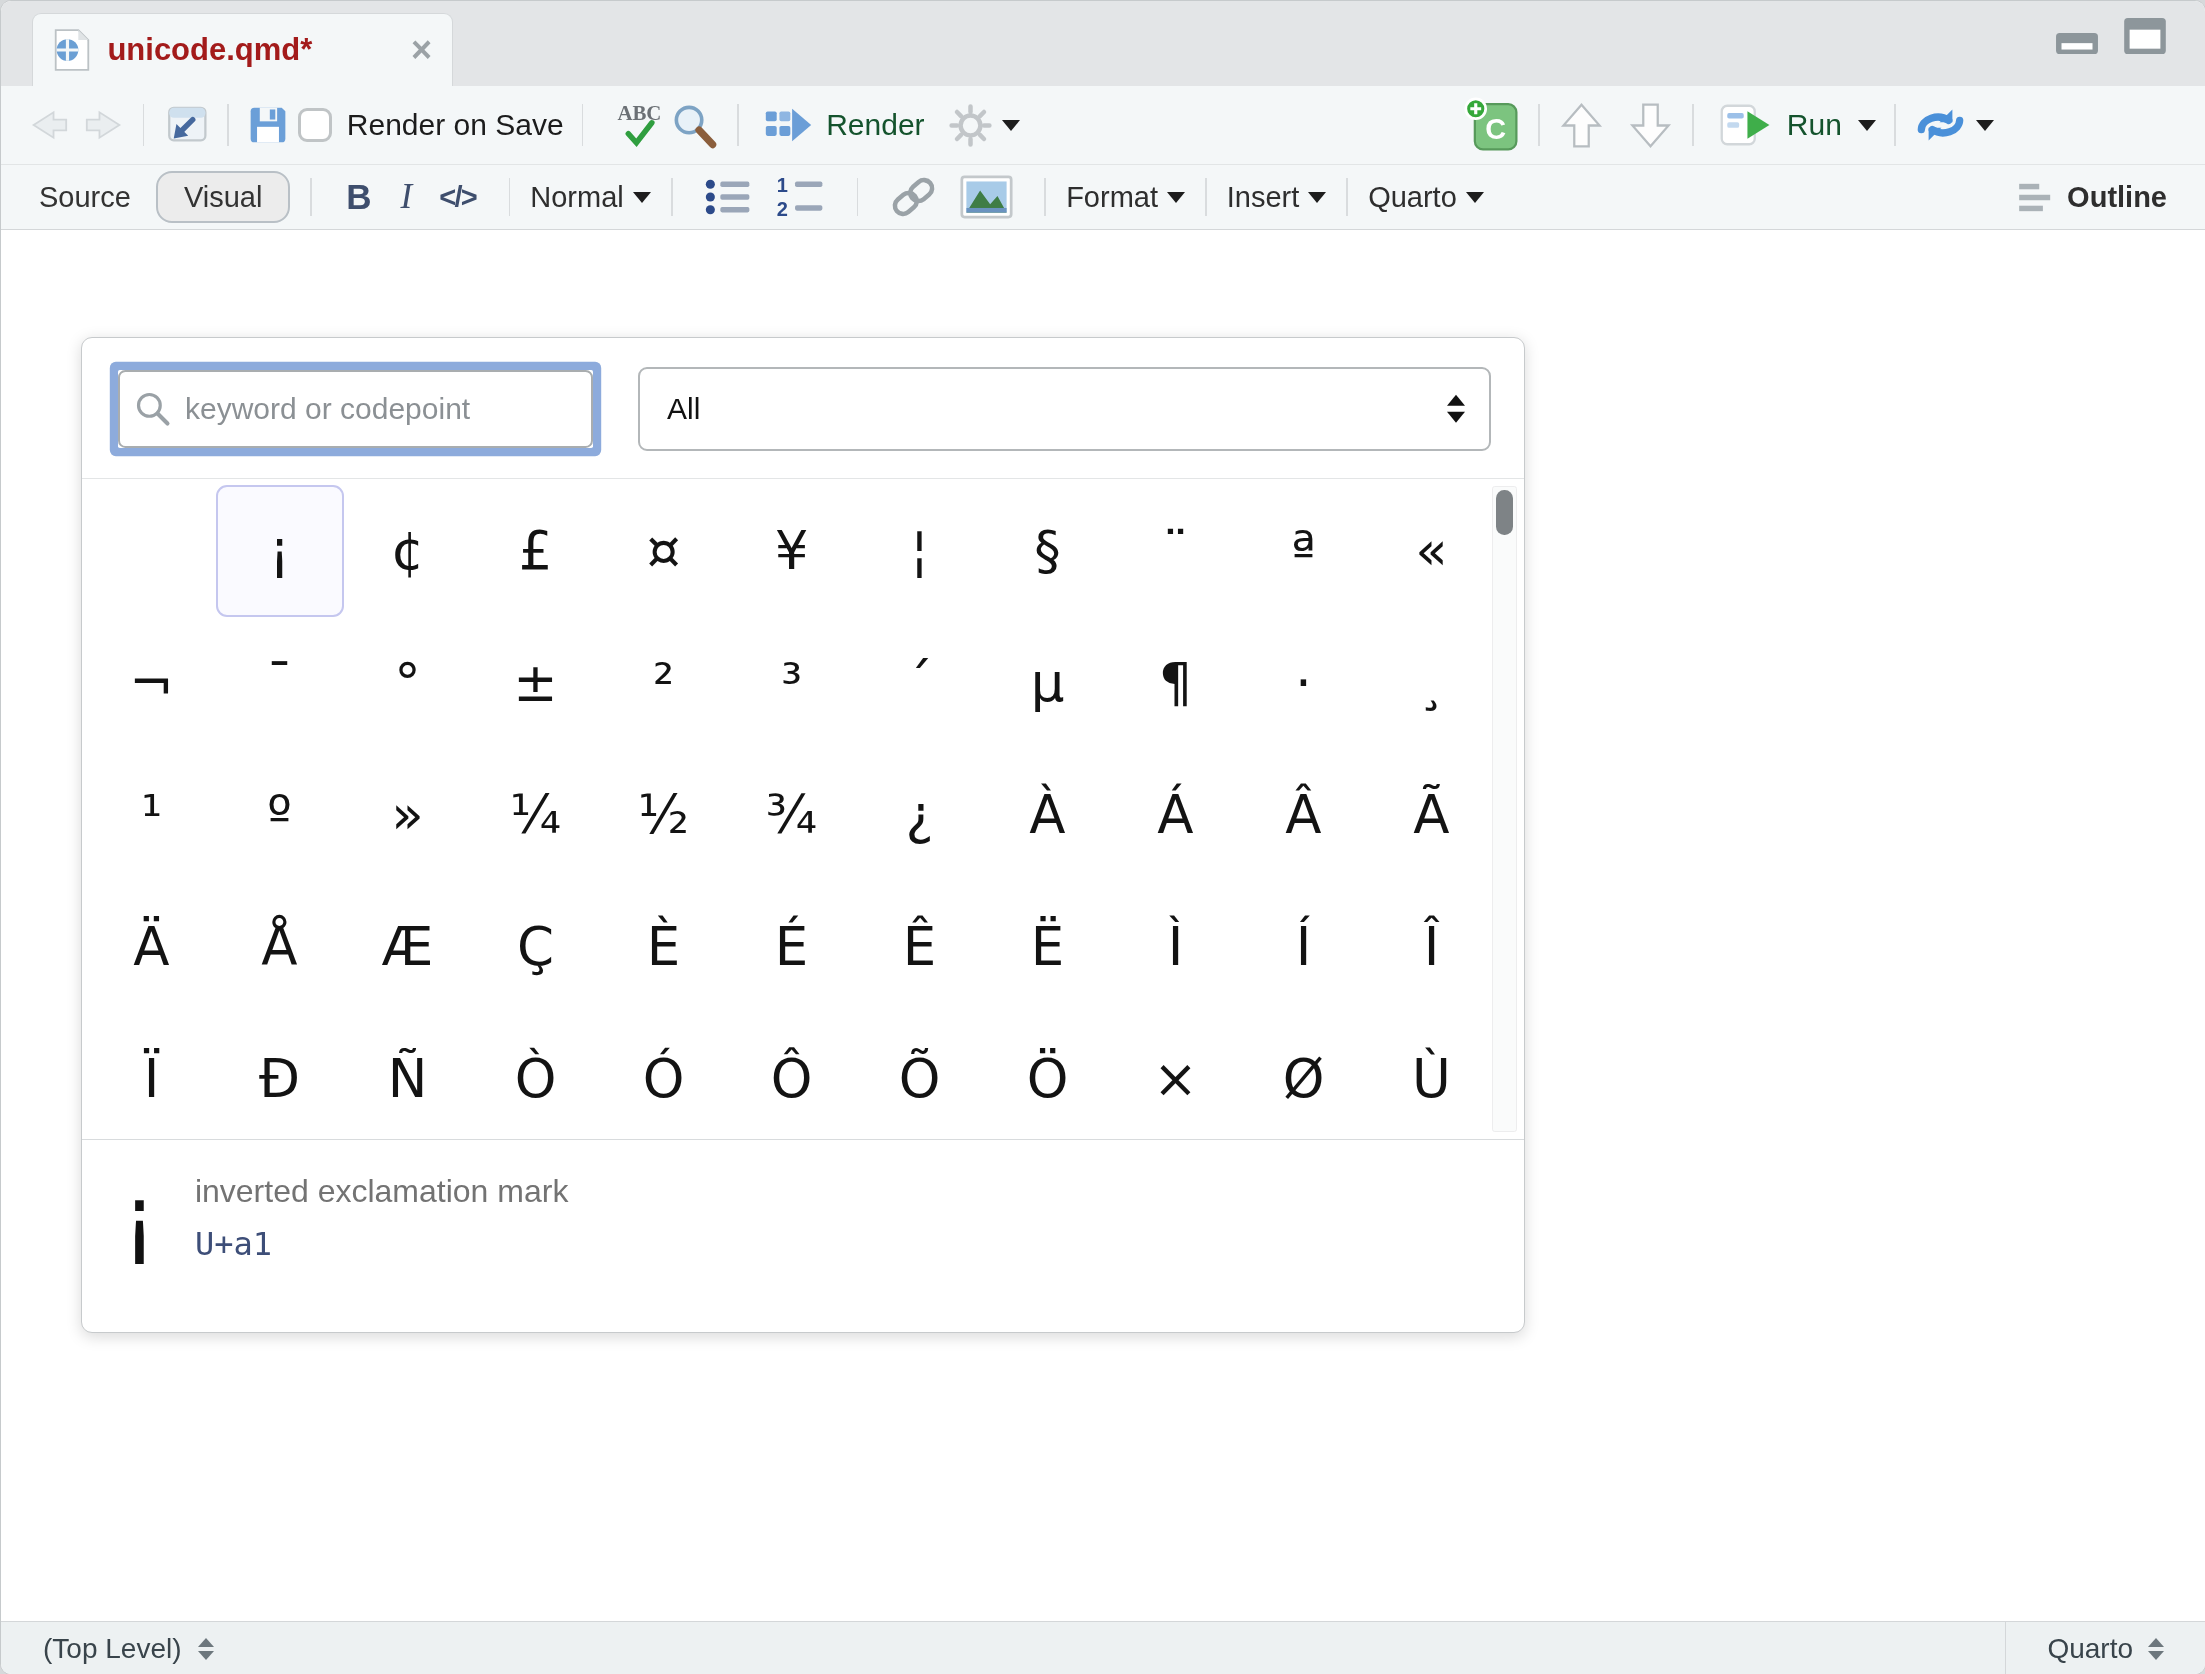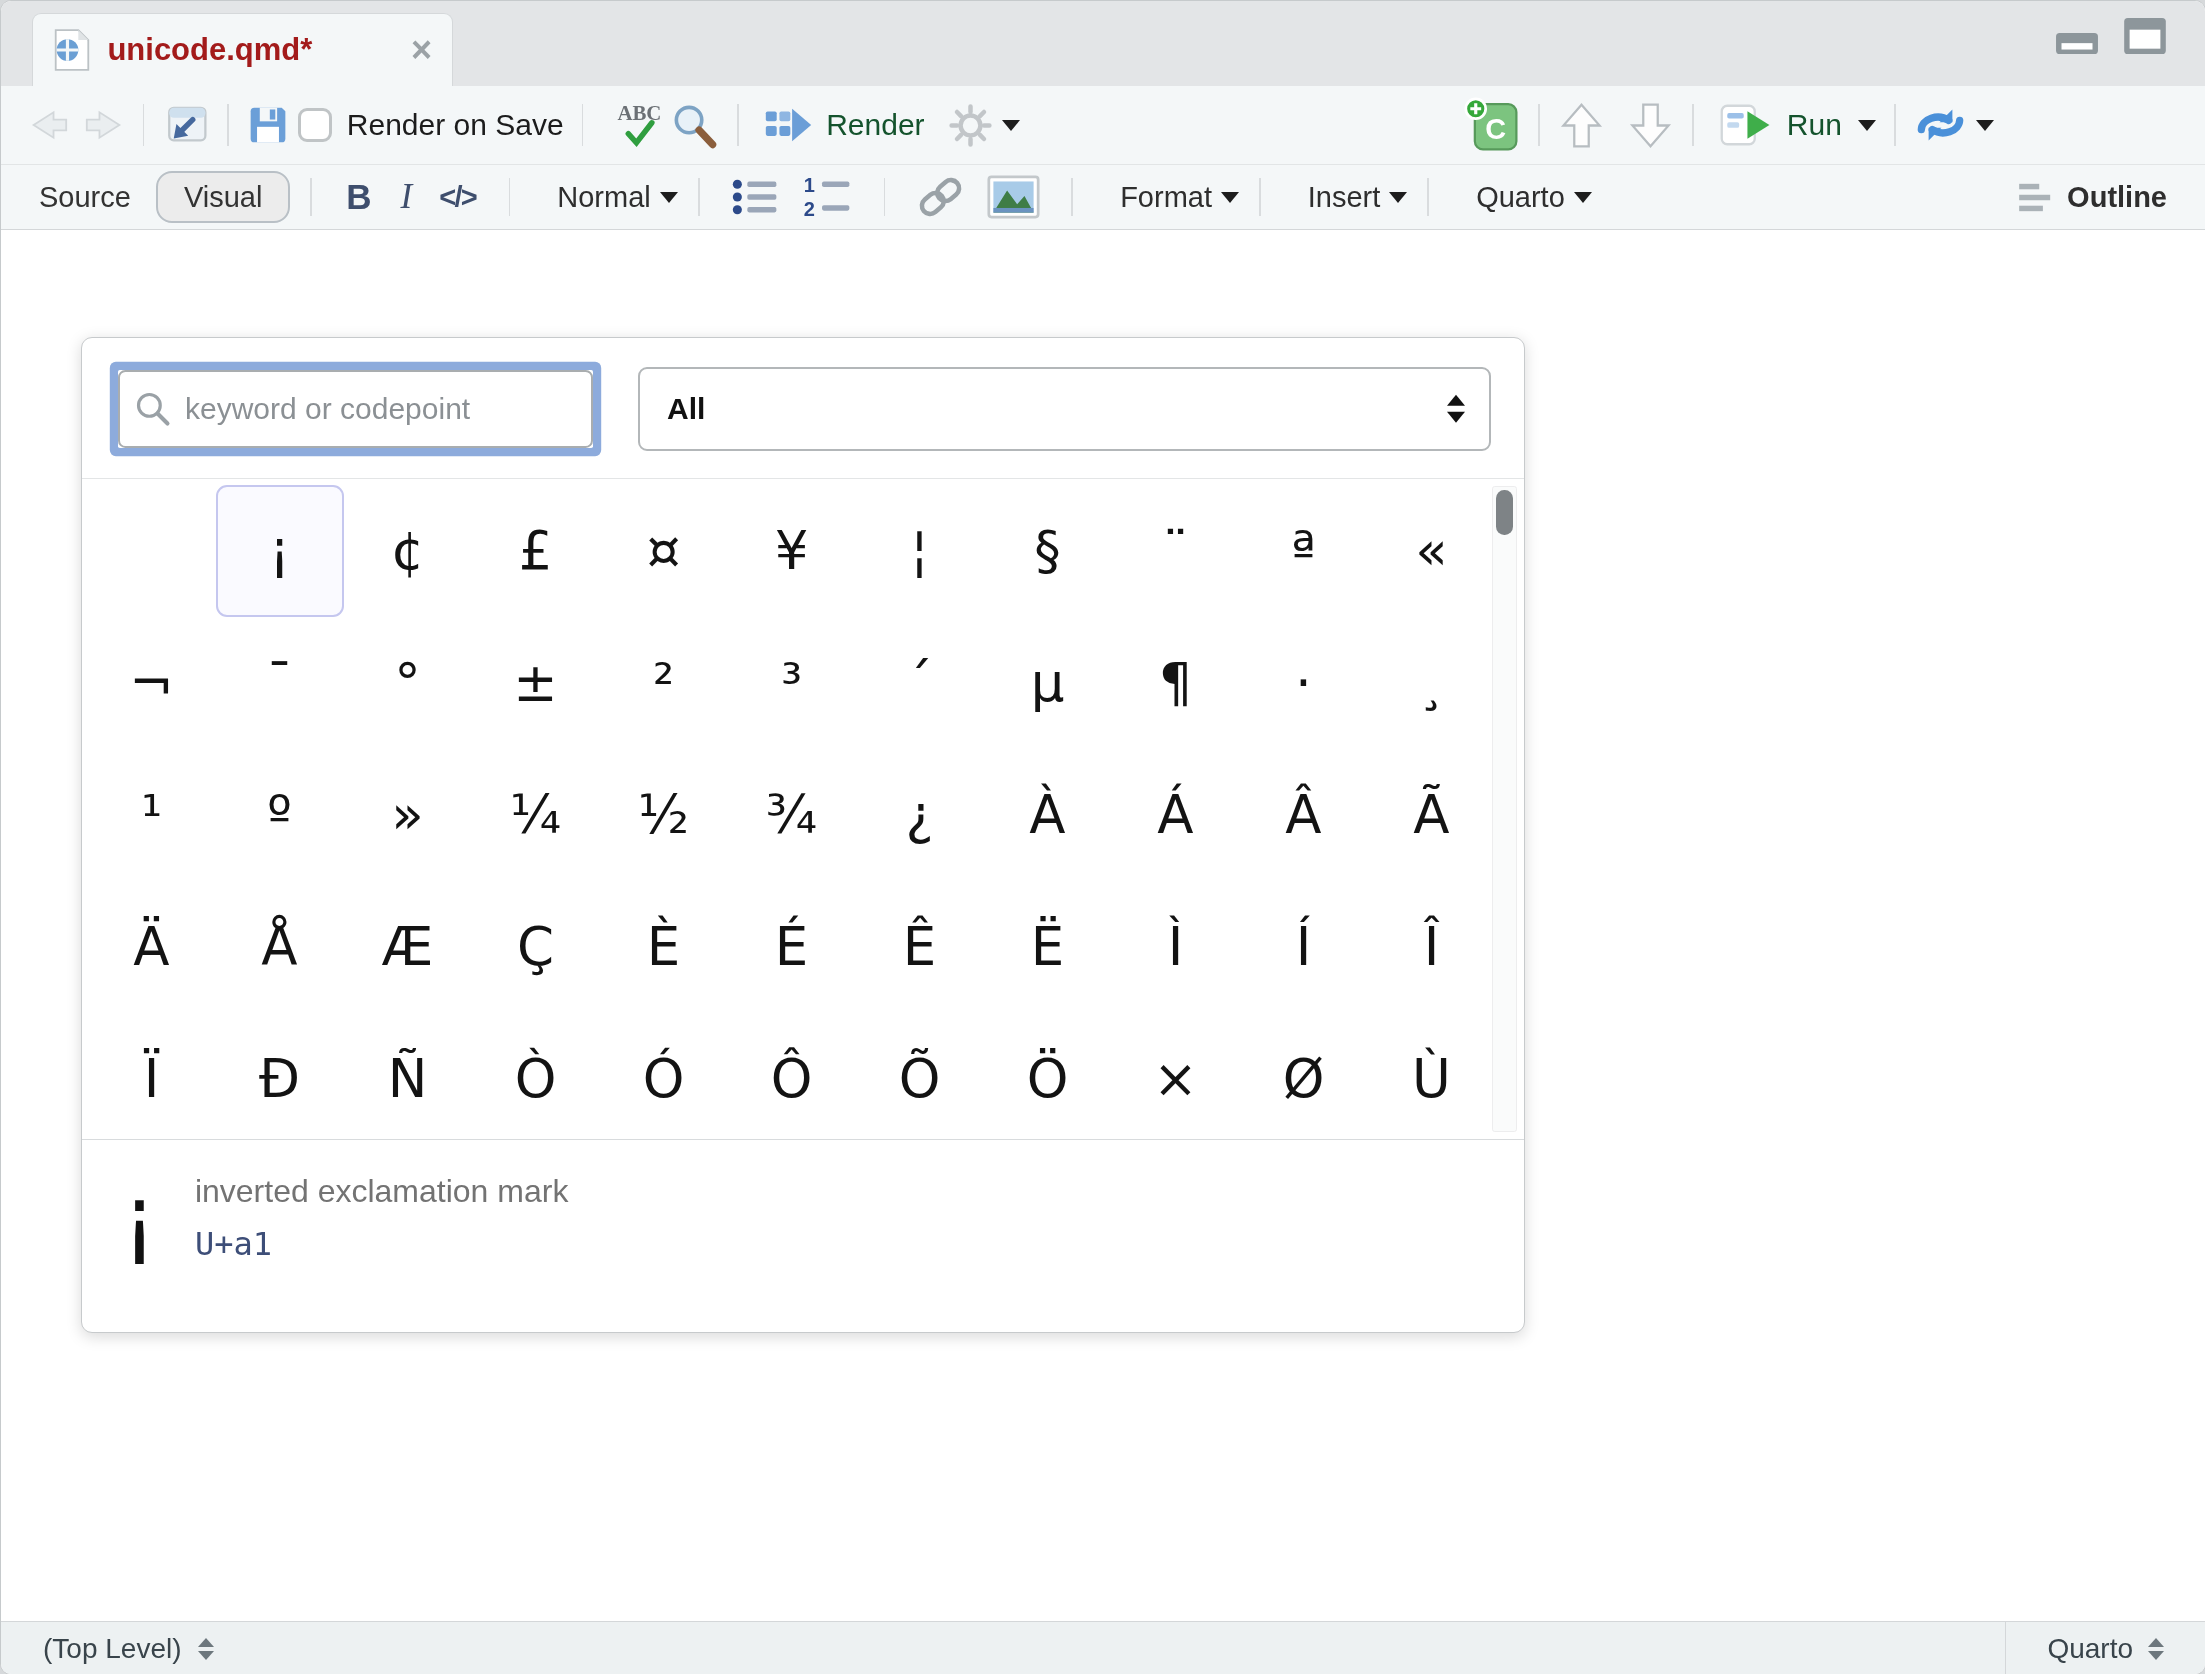--- a/index.html
+++ b/index.html
@@ -43,21 +43,21 @@
               display:inline-block; margin:0 14.5px 0 9px; flex:none; cursor:pointer; }
   .spacer { flex:1; }
 
   .visual-btn { border:2.7px solid #b9c0c6; background:#ececec; border-radius:16px;
                 padding:7.3px 25.5px; font-size:29px; color:#333; margin-left:25.5px; cursor:pointer; }
   .src-lbl { color:#333; cursor:pointer; }
   .bold-btn { font-size:35px; font-weight:700; color:#3e4e6d; margin:0 14.5px; cursor:pointer; }
   .italic-btn { font-size:35px; font-style:italic; font-family:"Liberation Serif", serif;
                 color:#3e4e6d; margin:0 14.5px; cursor:pointer; }
   .code-btn { font-size:29px; font-weight:700; color:#3e4e6d; margin:0 12.7px; letter-spacing:-1.8px; cursor:pointer; }
-  .menu-item { display:flex; align-items:center; cursor:pointer;margin-left:27px; }
+  .menu-item { display:flex; align-items:center; cursor:pointer; }
   .outline-btn { display:flex; align-items:center; gap:12.7px; cursor:pointer;font-weight:bold; }
 
   
   .editor { position:relative; height:1391px; background:#fff; }
 
   
   .dialog {
     position:absolute; left:80px; top:107px; width:1444px; height:996px;
     background:#fff; border:1.8px solid #c7cacc; border-radius:11px;
     box-shadow:0 3.6px 14.5px rgba(0,0,0,0.15); display:flex; flex-direction:column;
@@ -67,21 +67,21 @@
                  box-shadow:0 0 0 8.2px #8dabdc; border-radius:1.8px; }
   .search-input {
     width:100%; height:100%; border:2.7px solid #a9adaf; border-radius:7.3px;
     font-family:inherit; font-size:30px; color:#333; padding:0 18px 0 65px; outline:none;
   }
   .search-input::placeholder { color:#8b9094; }
   .search-glass { position:absolute; left:16.4px; top:20px; }
   .filter-select {
     flex:1; height:84px; margin-left:45px; border:2.7px solid #b3b7b9; border-radius:9px;
     display:flex; align-items:center; padding:0 27px; font-size:30px; color:#111;
-    position:relative; cursor:pointer; background:#fff;font-weight:bold;
+    position:relative; cursor:pointer; background:#fff;
   }
   .spin { position:absolute; right:23.6px; top:50%; transform:translateY(-50%);
           display:flex; flex-direction:column; gap:6.4px; }
   .spin i { width:0; height:0; border-left:9px solid transparent; border-right:9px solid transparent; }
   .spin .up { border-bottom:11px solid #111; }
   .spin .dn { border-top:11px solid #111; }
 
   .grid-region { position:relative; border-top:0.9px solid #e3e5e6; flex:1; overflow:hidden; padding:5.5px 0 0 5.5px; }
   .char-grid { display:grid; grid-template-columns:repeat(11, 128px); grid-auto-rows:132px; }
   .cell {

